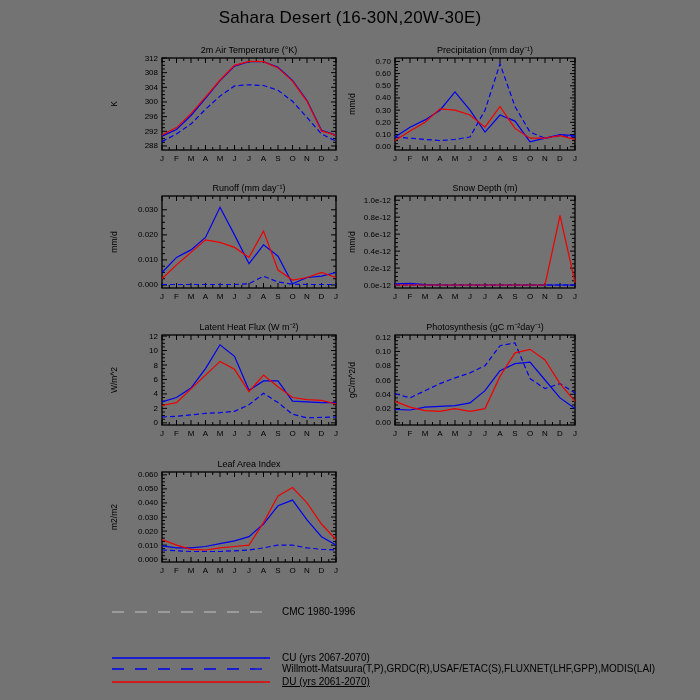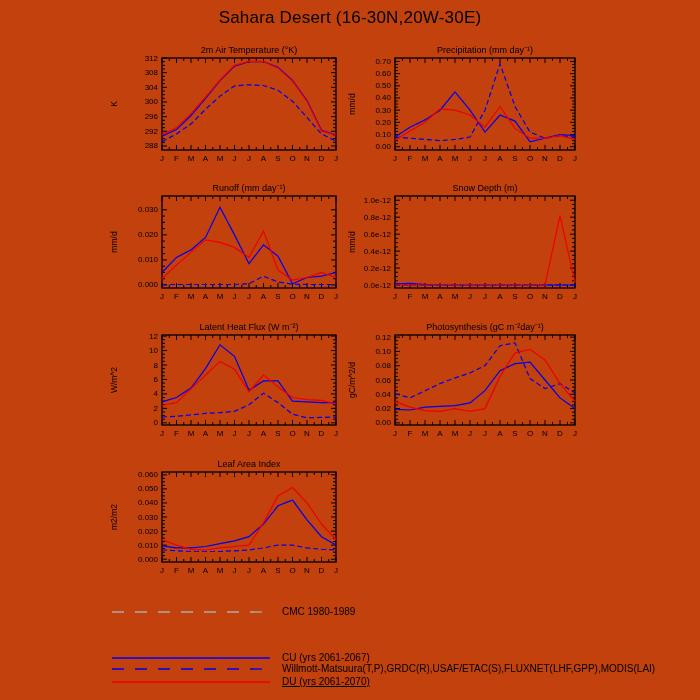--- a/index.html
+++ b/index.html
@@ -1,16 +1,16 @@
 <!DOCTYPE html>
 <html><head>
 <meta charset="utf-8">
 <style>
   html,body{margin:0;padding:0;background:#fff;}
-  .canvas{position:relative;width:700px;height:700px;background:#c2410c;overflow:hidden;
+  .canvas{position:relative;width:700px;height:700px;background:#737373;overflow:hidden;
           font-family:"Liberation Sans",sans-serif;color:#000;}
   .main-title{position:absolute;top:8px;left:0;width:700px;text-align:center;
               font-size:17px;letter-spacing:0.2px;}
   .chart{position:absolute;width:250px;height:134px;}
   svg text{font-family:"Liberation Sans",sans-serif;fill:#000;}
   .legend-item{position:absolute;left:110px;display:flex;align-items:center;gap:10px;
                font-size:10px;white-space:nowrap;}
 </style>
 </head>
 <body>
@@ -900,33 +900,33 @@
           <polyline points="62.0,96.0 76.5,96.8 91.0,97.5 105.5,97.5 120.0,97.5 134.5,96.8 149.0,96.0 163.5,93.9 178.0,91.1 192.5,91.1 207.0,93.9 221.5,95.3 236.0,96.0" fill="none" stroke="#0000ee" stroke-width="1.2" stroke-dasharray="5,3"></polyline>
           <polyline points="62.0,91.8 76.5,93.9 91.0,93.9 105.5,92.5 120.0,89.7 134.5,86.9 149.0,82.7 163.5,70.0 178.0,51.8 192.5,46.1 207.0,65.8 221.5,82.7 236.0,91.1" fill="none" stroke="#0000ee" stroke-width="1.2"></polyline>
           <polyline points="62.0,85.5 76.5,91.1 91.0,95.3 105.5,96.0 120.0,93.9 134.5,92.5 149.0,91.1 163.5,68.6 178.0,41.9 192.5,33.5 207.0,48.9 221.5,70.0 236.0,85.5" fill="none" stroke="#ee0000" stroke-width="1.2"></polyline>
         </svg></div>
     </div>
   <div id="legend">
       <div class="legend-item" style="top: 606px;">
         <svg width="162" height="10">
           <line x1="2" y1="5" x2="160" y2="5" stroke="#aaaaaa" stroke-width="1.3" stroke-dasharray="12,11"></line>
         </svg>
-        <span>CMC 1980-1989</span>
+        <span>CMC 1980-1996</span>
       </div>
       <div class="legend-item" style="top: 663px;">
         <svg width="162" height="10">
           <line x1="2" y1="5" x2="160" y2="5" stroke="#0000ee" stroke-width="1.3" stroke-dasharray="12,11"></line>
         </svg>
         <span>Willmott-Matsuura(T,P),GRDC(R),USAF/ETAC(S),FLUXNET(LHF,GPP),MODIS(LAI)</span>
       </div>
       <div class="legend-item" style="top: 652px;">
         <svg width="162" height="10">
           <line x1="2" y1="5" x2="160" y2="5" stroke="#0000ee" stroke-width="1.3"></line>
         </svg>
-        <span>CU (yrs 2061-2067)</span>
+        <span>CU (yrs 2067-2070)</span>
       </div>
       <div class="legend-item" style="top: 676px; text-decoration: underline;">
         <svg width="162" height="10">
           <line x1="2" y1="5" x2="160" y2="5" stroke="#ee0000" stroke-width="1.3"></line>
         </svg>
         <span>DU (yrs 2061-2070)</span>
       </div>
     </div>
 </div>
 

